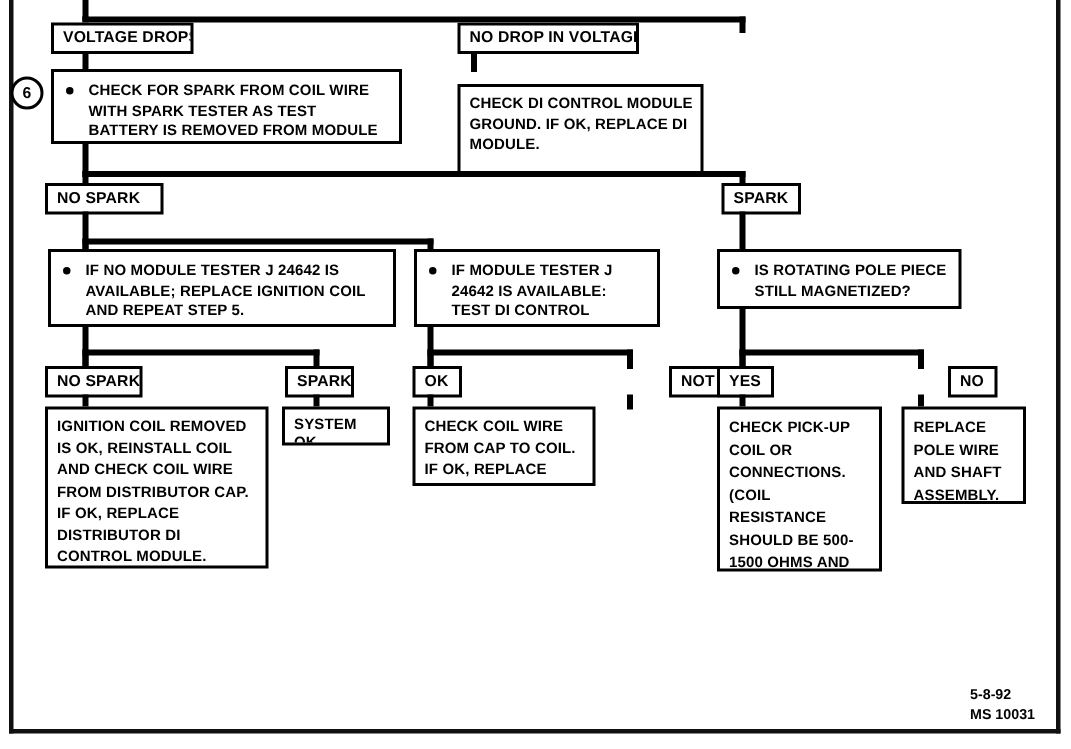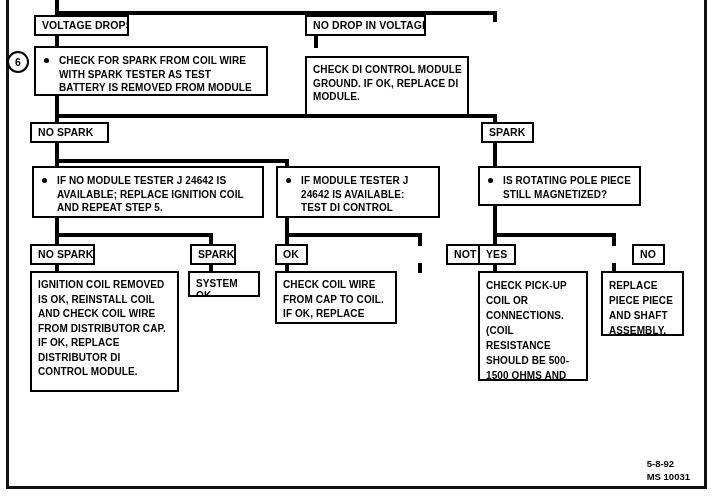--- a/index.html
+++ b/index.html
@@ -227,39 +227,39 @@
     <span>NO</span>
   </div>
 
   <div class="line-v" style="left:55px; top:263px; height:10px;"></div>
   <div class="line-v" style="left:209px; top:263px; height:10px;"></div>
   <div class="line-v" style="left:285px; top:263px; height:10px;"></div>
   <div class="line-v" style="left:418px; top:263px; height:10px;"></div>
   <div class="line-v" style="left:493px; top:263px; height:10px;"></div>
   <div class="line-v" style="left:612px; top:263px; height:10px;"></div>
 
-  <div class="box text-box" style="left:30px; top:271px; width:149px; height:121px; line-height:1.45;">
+  <div class="box text-box" style="left:30px; top:271px; width:149px; height:108px; line-height:1.45;">
     <span>IGNITION COIL REMOVED IS OK, REINSTALL COIL AND CHECK COIL WIRE FROM DISTRIBUTOR CAP. IF OK, REPLACE DISTRIBUTOR  DI CONTROL MODULE.</span>
   </div>
 
   <div class="box text-box" style="left:188px; top:271px; width:72px; height:26px;">
     <span>SYSTEM OK</span>
   </div>
 
   <div class="box text-box" style="left:275px; top:271px; width:122px; height:53px; line-height:1.45;">
     <span>CHECK COIL WIRE FROM CAP TO COIL. IF OK, REPLACE COIL.</span>
   </div>
 
 
   <div class="box text-box" style="left:478px; top:271px; width:110px; height:110px; line-height:1.5;">
     <span>CHECK PICK-UP COIL OR CONNECTIONS. (COIL RESISTANCE SHOULD BE 500-1500 OHMS AND NOT GROUNDED.</span>
   </div>
 
   <div class="box text-box" style="left:601px; top:271px; width:83px; height:65px; line-height:1.5;">
-    <span>REPLACE PIECE PIECE AND SHAFT ASSEMBLY.</span>
+    <span>REPLACE POLE WIRE AND SHAFT ASSEMBLY.</span>
   </div>
 
   <div id="footer">
     <div>5-8-92</div>
     <div>MS 10031</div>
   </div>
 
 </div>
 
 </body></html>

